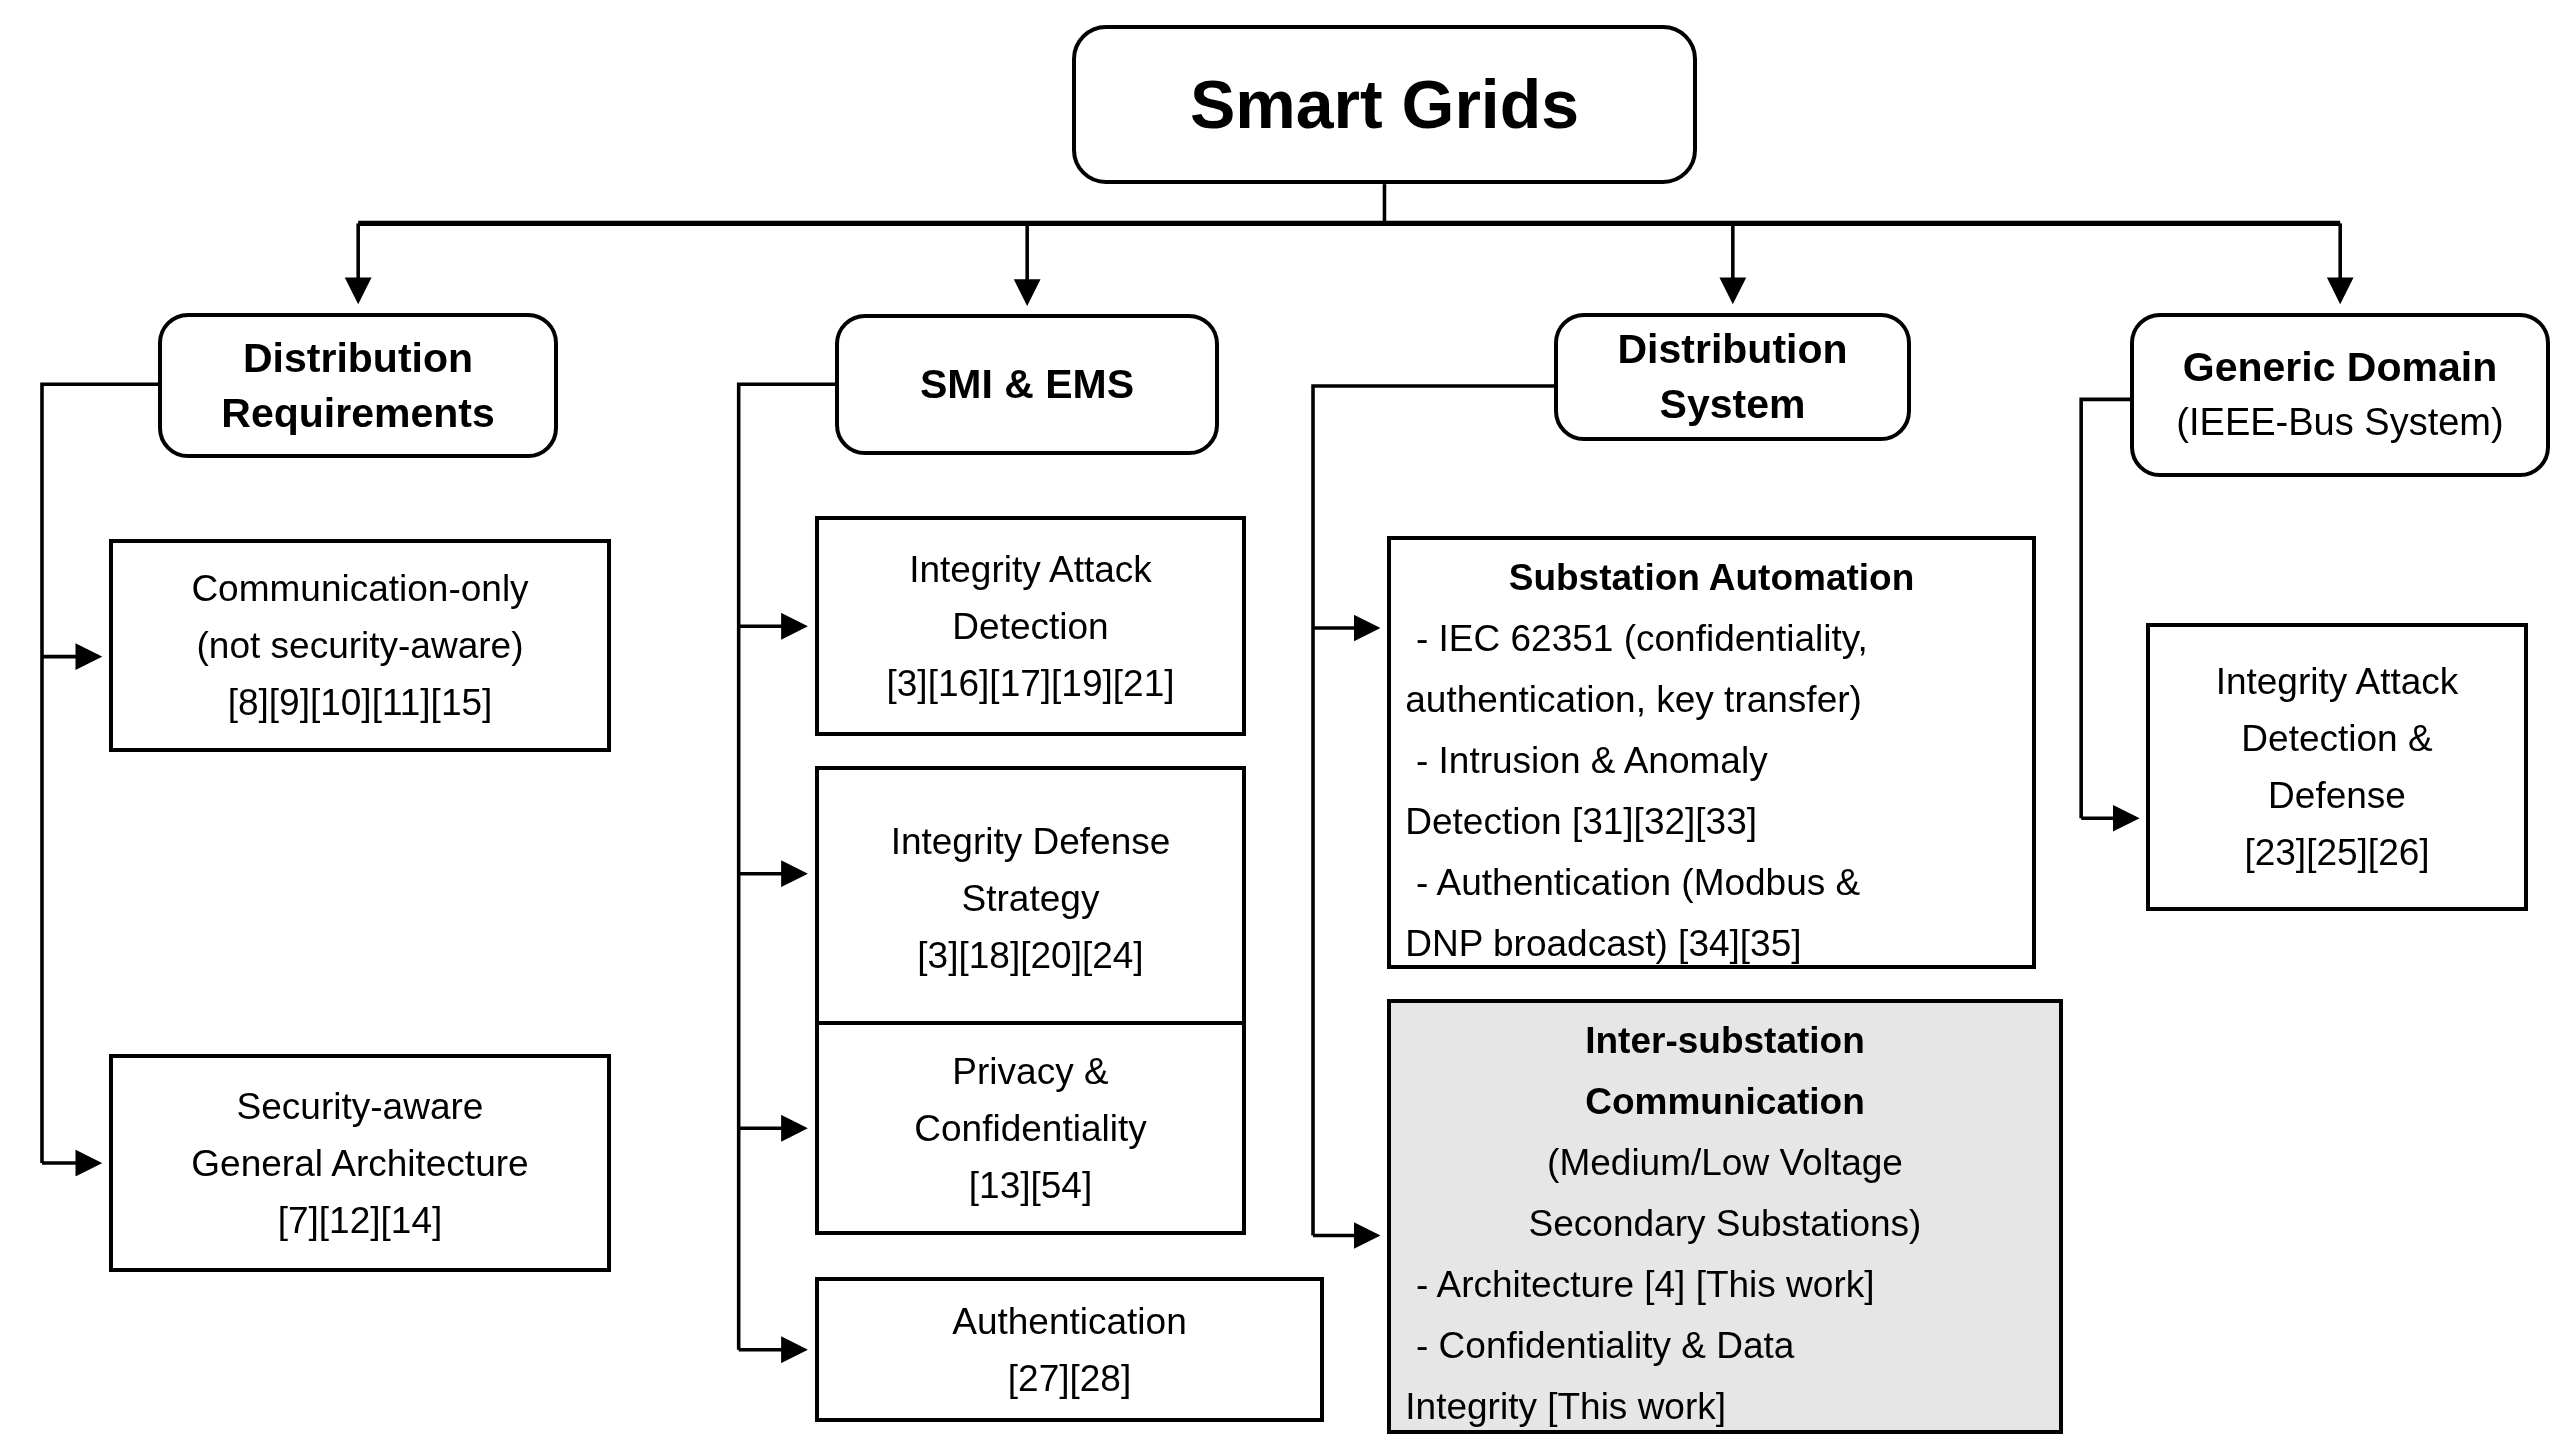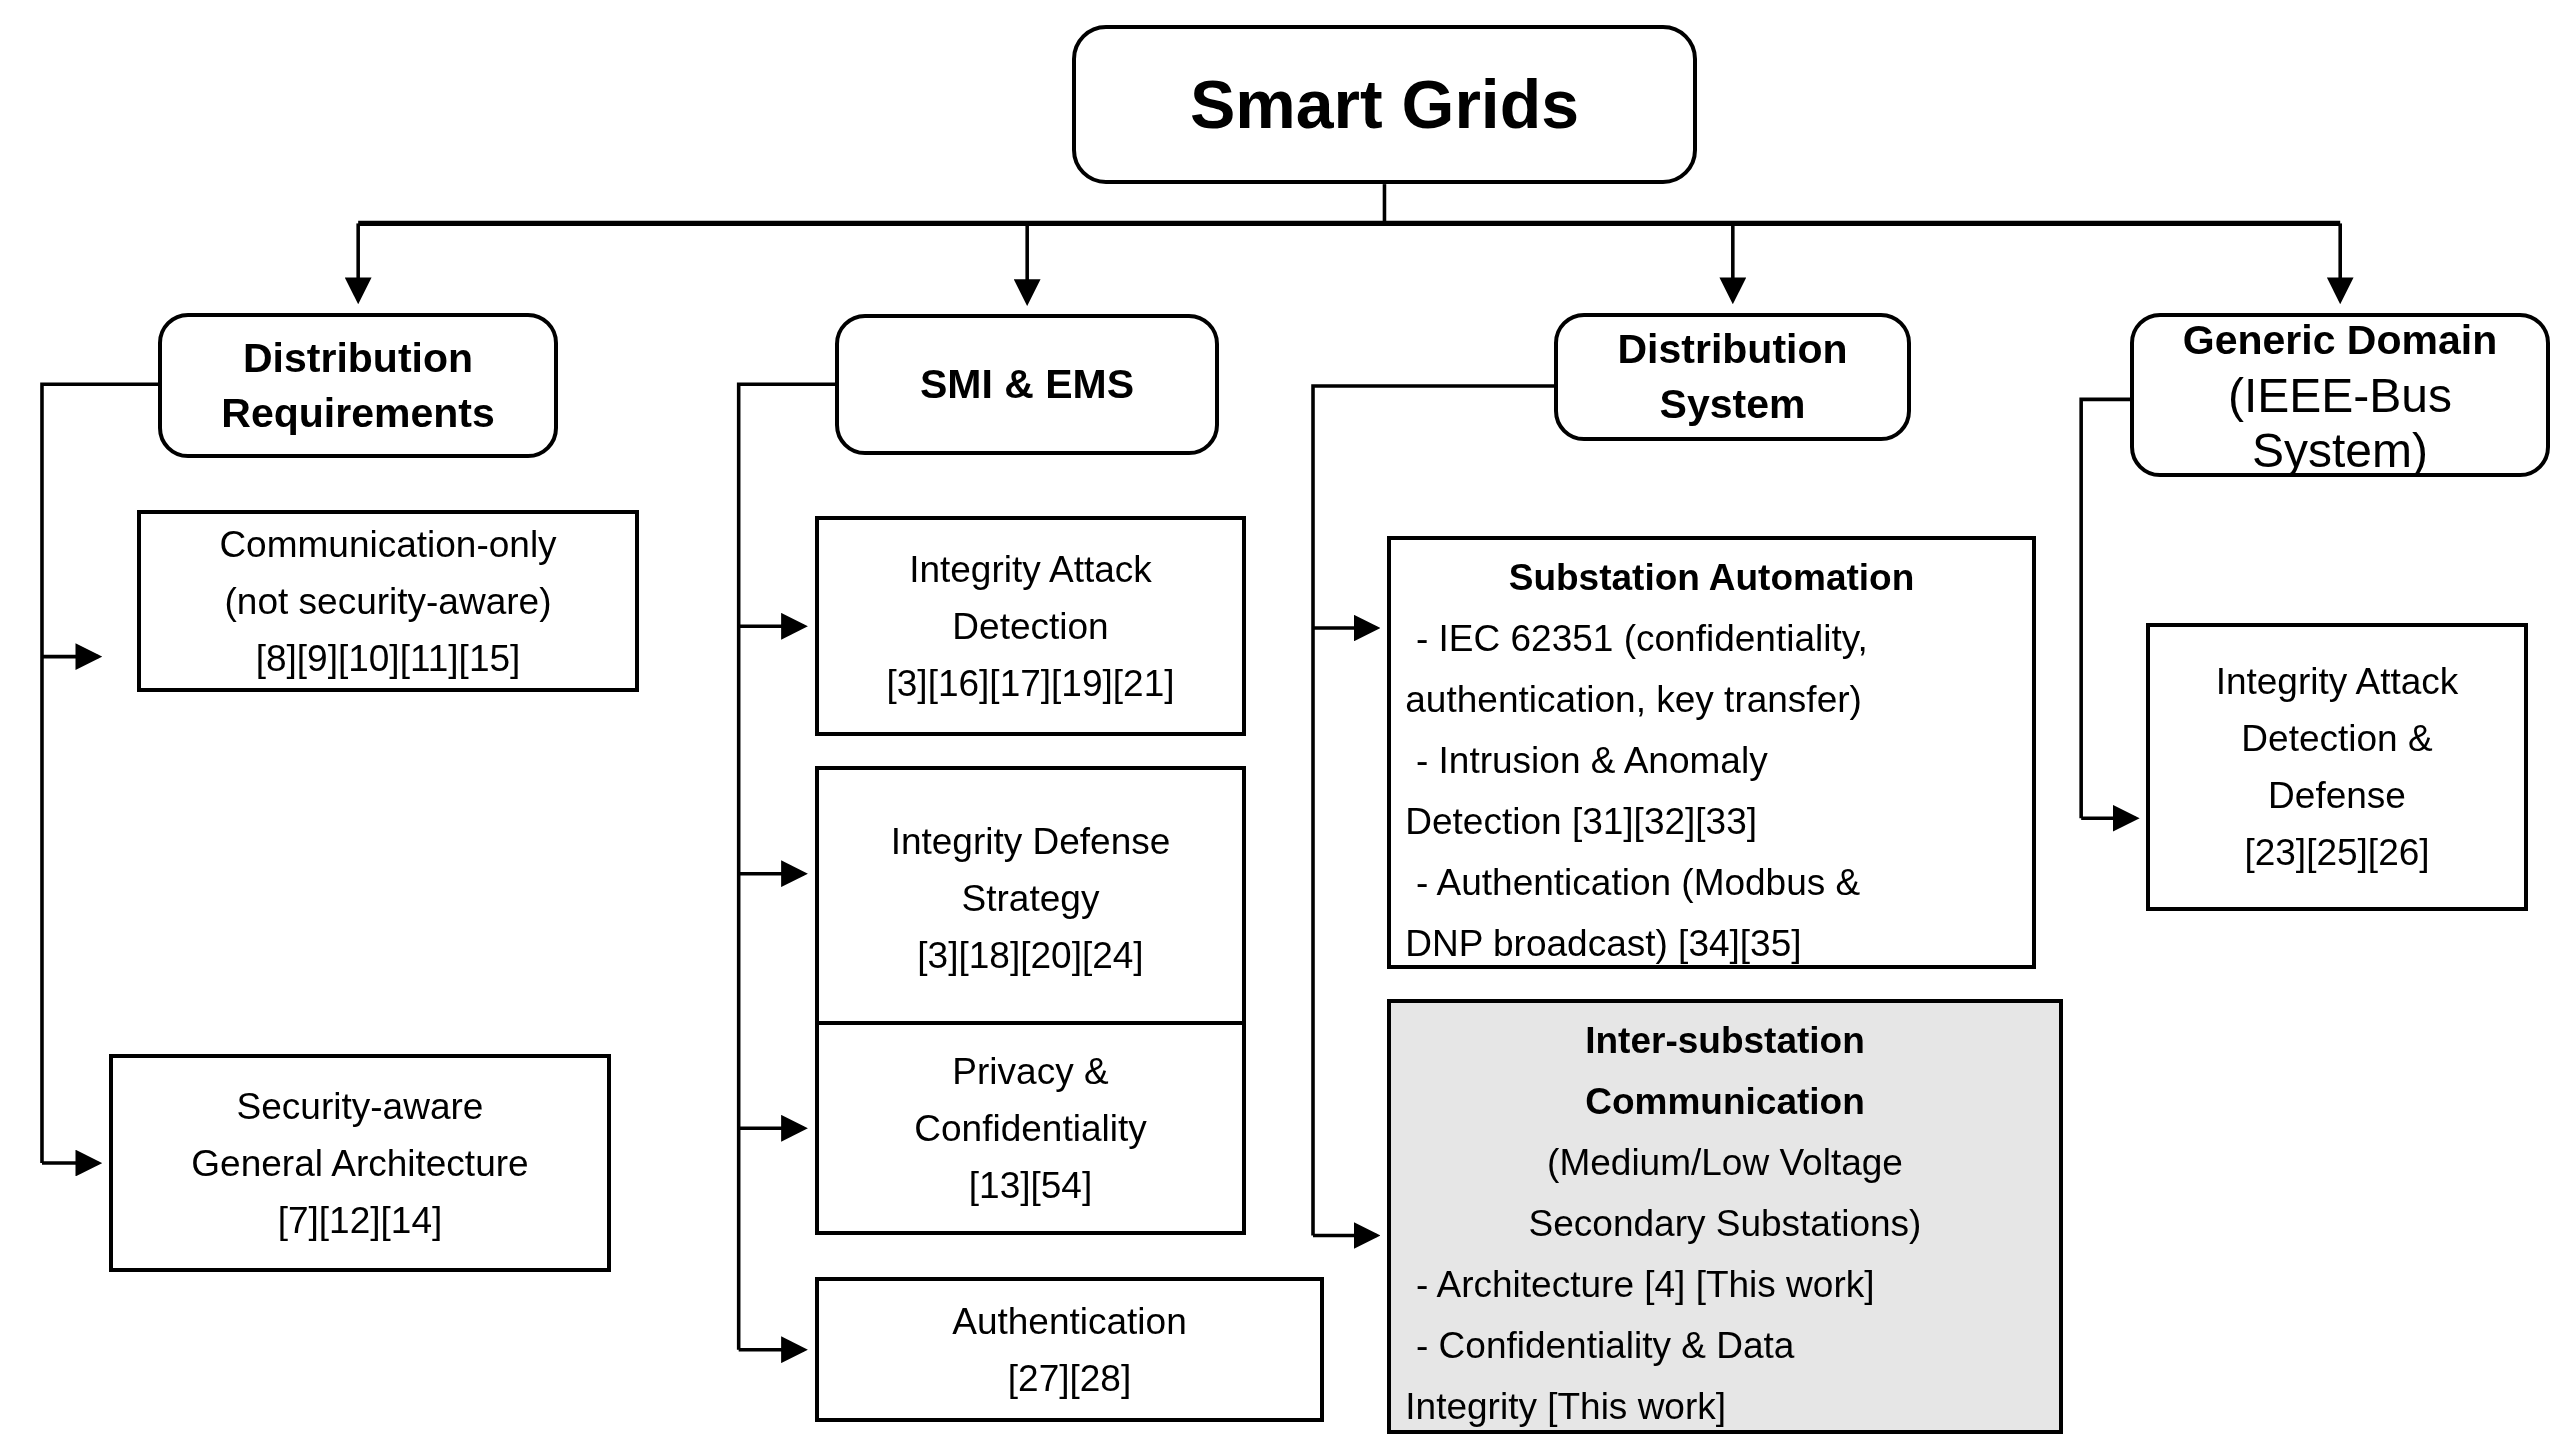--- a/index.html
+++ b/index.html
@@ -41,21 +41,21 @@
     font-size: 41px;
     line-height: 55px;
   }
   .root-box {
     border-radius: 34px;
     font-weight: bold;
     font-size: 68px;
   }
   .subline {
     font-weight: normal;
-    font-size: 48px;
+    font-size: 38px;
   }
   .listbox {
     justify-content: flex-start;
     align-items: stretch;
     text-align: left;
     line-height: 61px;
     padding: 7.1px 14.3px;
   }
   .listbox .title   { text-align: center; font-weight: bold; }
   .listbox .cline   { text-align: center; }
@@ -119,21 +119,21 @@
   <div class="node rounded" style="left:1554px; top:313px; width:357px; height:128px;">
     <div>Distribution</div>
     <div>System</div>
   </div>
 
   <div class="node rounded" style="left:2130px; top:313px; width:420px; height:164px;">
     <div>Generic Domain</div>
     <div class="subline">(IEEE-Bus System)</div>
   </div>
 
-  <div class="node" style="left:109px; top:510px; width:502px; height:182px;margin-left:28px;">
+  <div class="node" style="left:109px; top:539px; width:502px; height:213px;">
     <div>Communication-only</div>
     <div>(not security-aware)</div>
     <div>[8][9][10][11][15]</div>
   </div>
 
   <div class="node" style="left:109px; top:1054px; width:502px; height:218px;">
     <div>Security-aware</div>
     <div>General Architecture</div>
     <div>[7][12][14]</div>
   </div>

